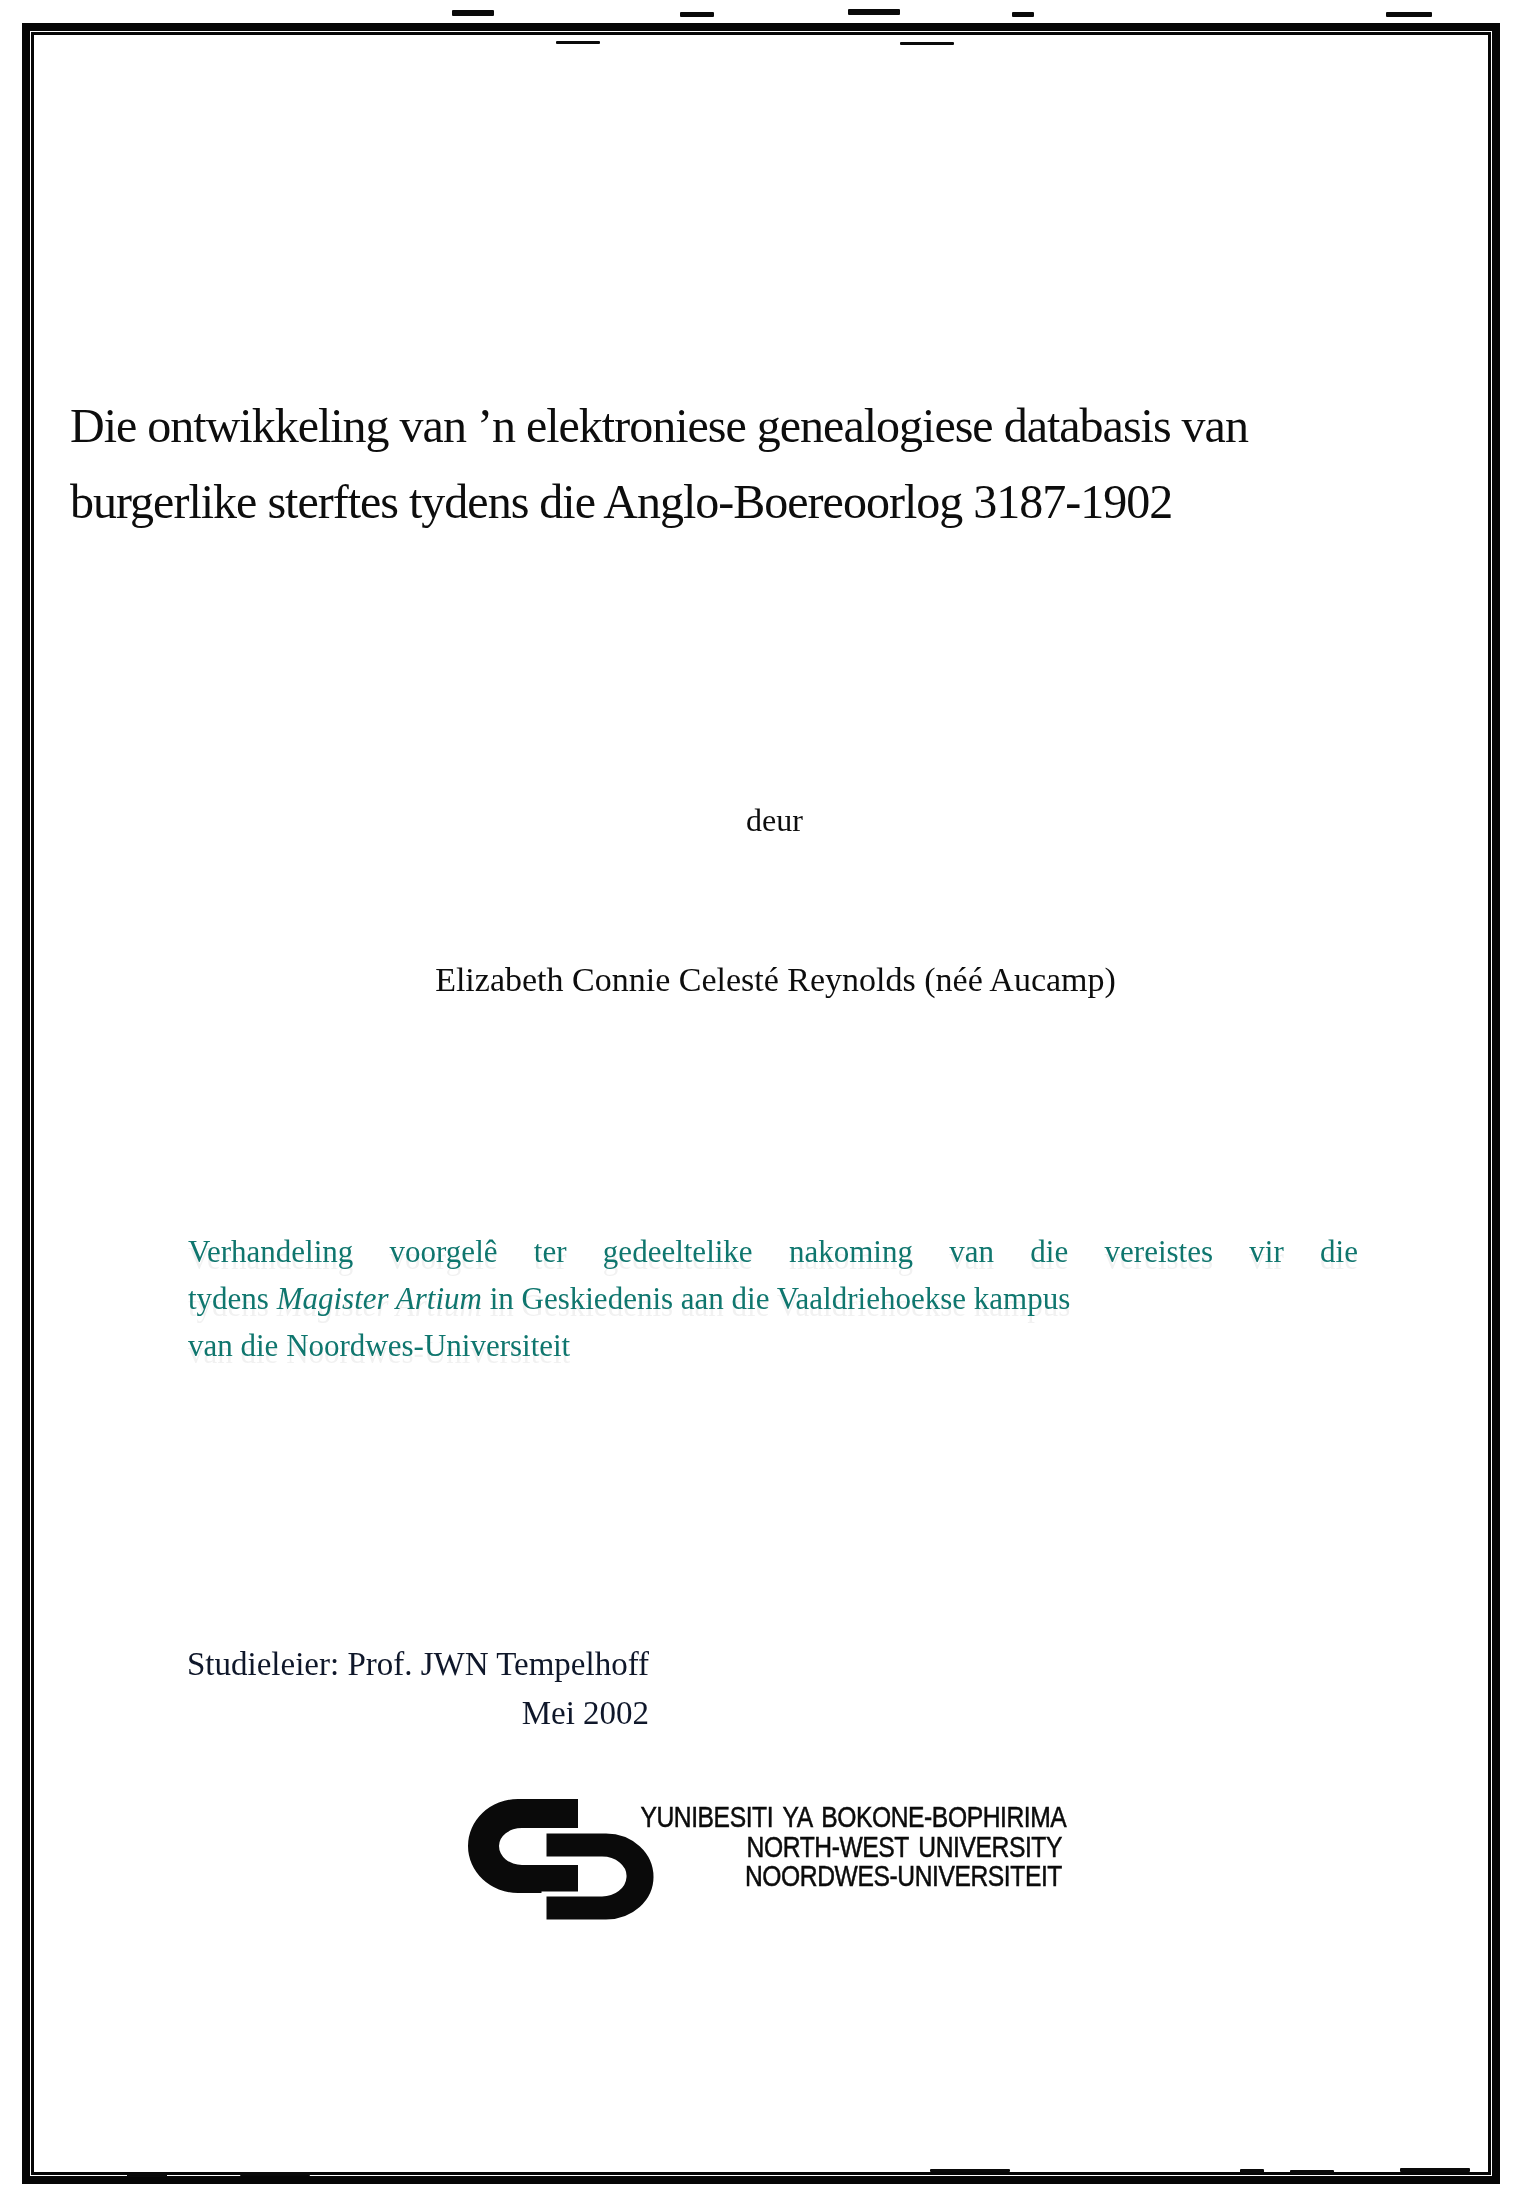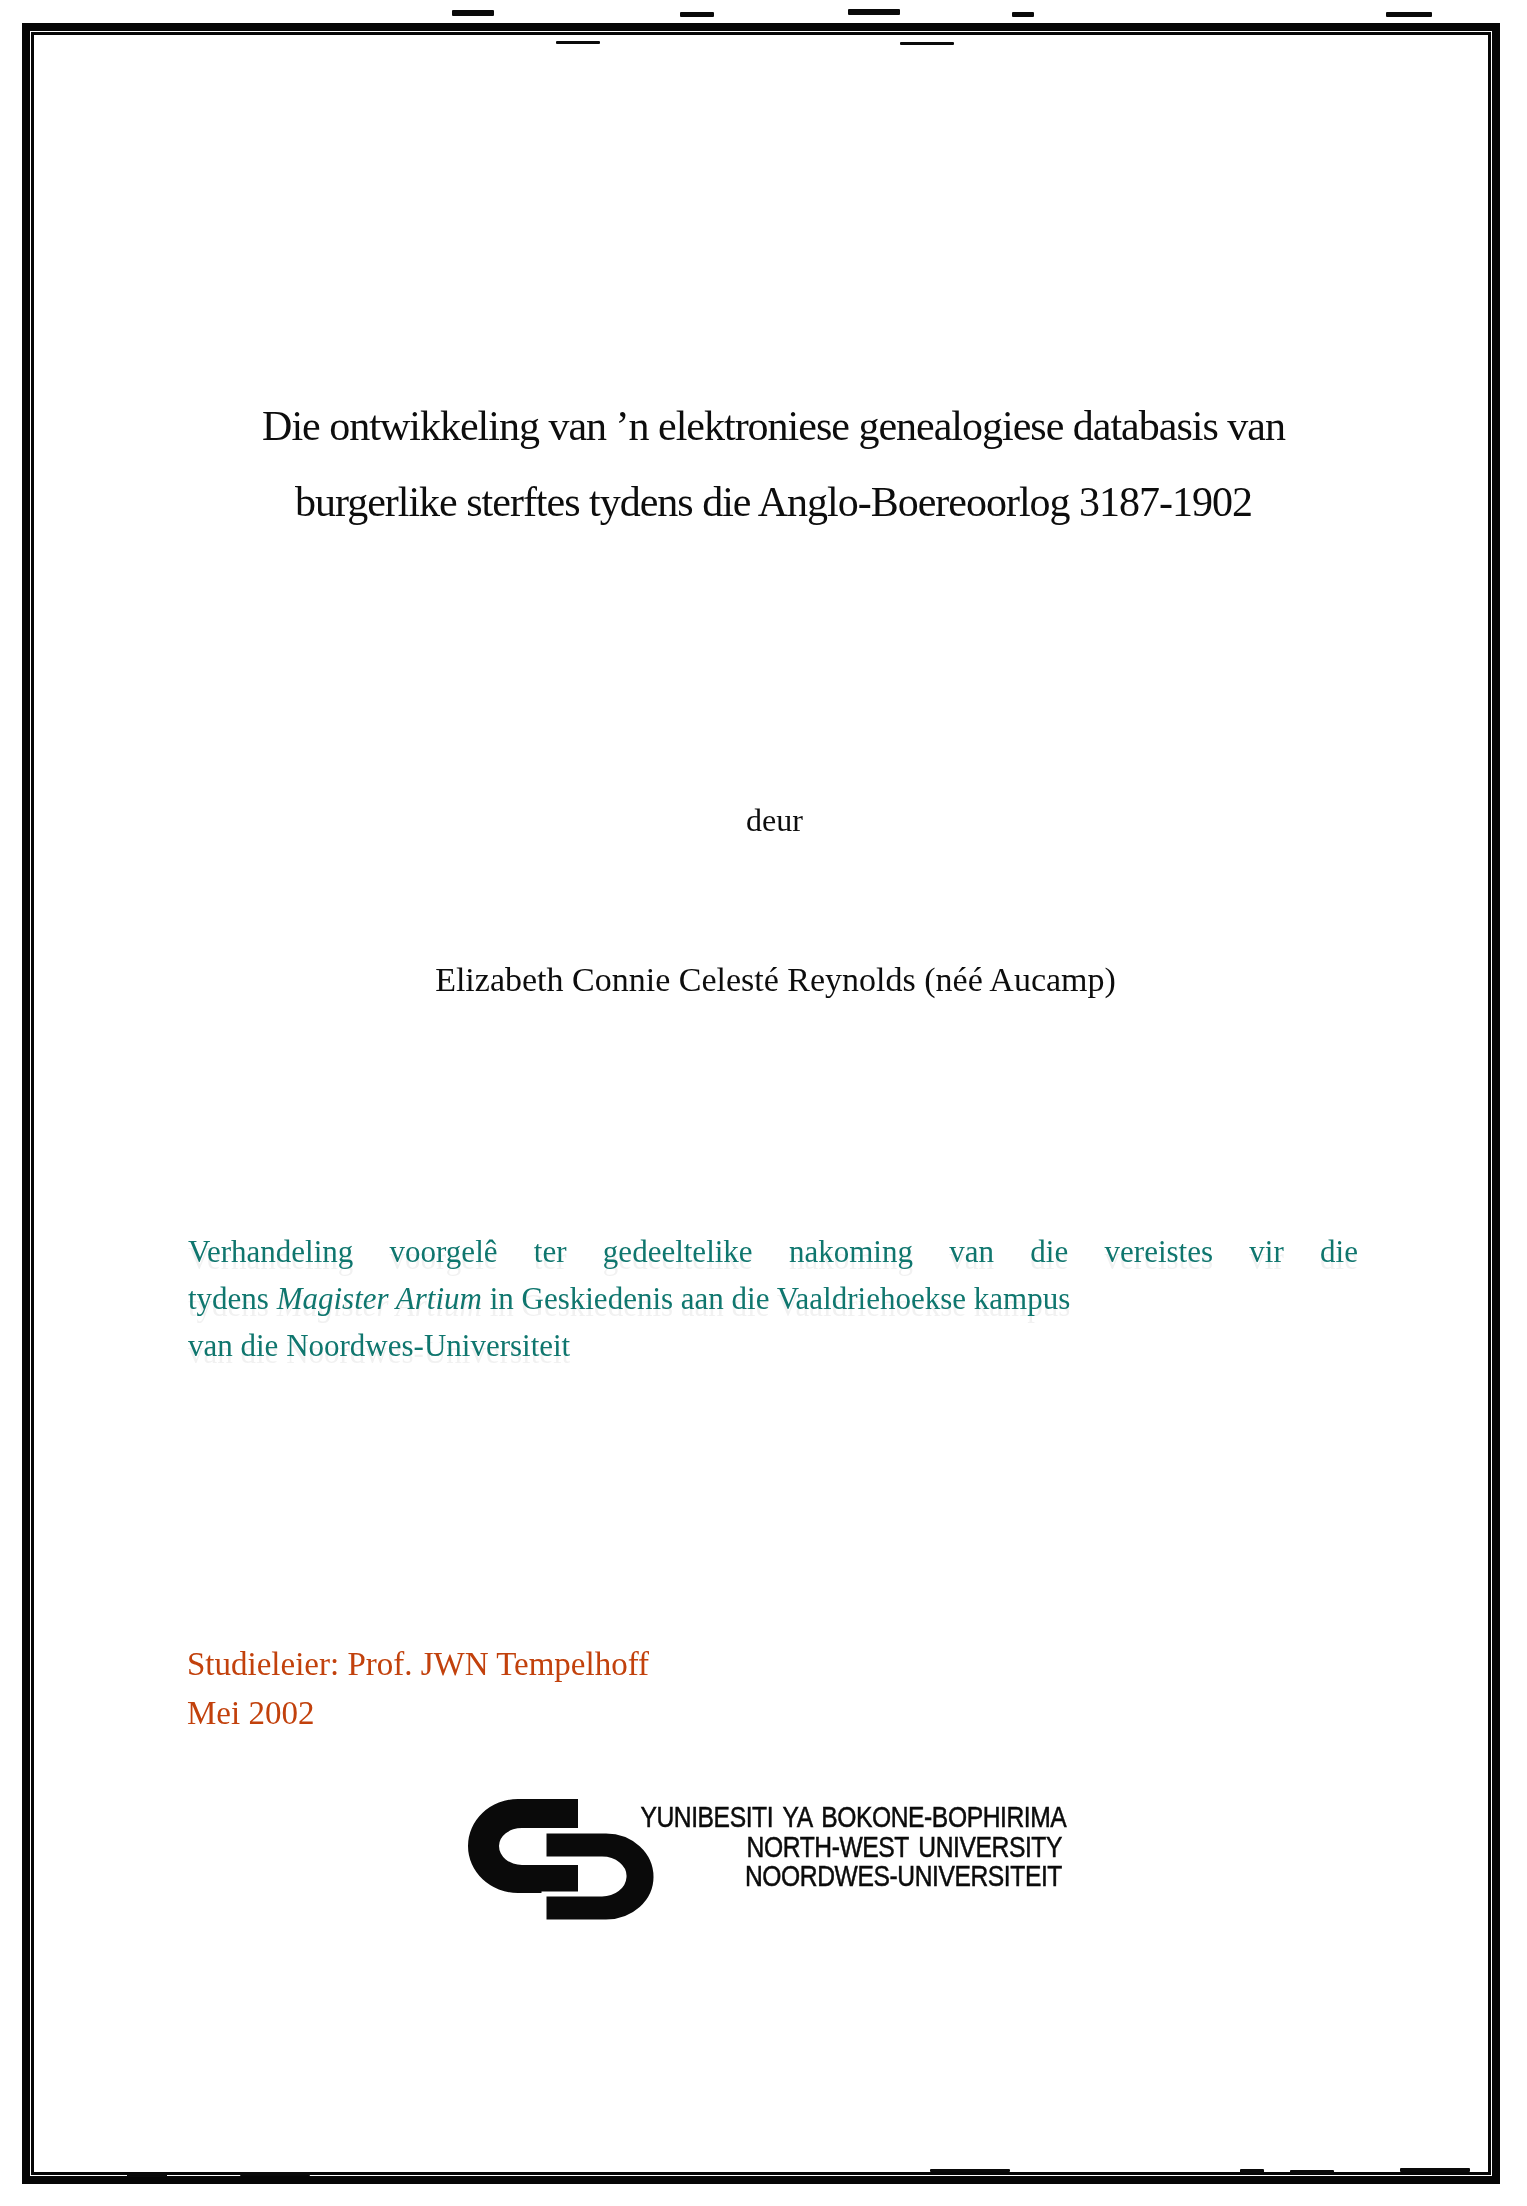--- a/index.html
+++ b/index.html
@@ -13,41 +13,41 @@
   }
   
   .frame{
     position:absolute;left:22px;top:23px;width:1478px;height:2161px;
     border:8px solid #060606;box-sizing:border-box;
   }
   .frame-inner{position:absolute;inset:1px;border:3px solid #060606;}
   
   .title{
     position:absolute;left:70px;right:50px;top:388px;
-    text-align:center;font-size:42px;line-height:76px;
+    font-size:48px;line-height:76px;
     letter-spacing:-1px;white-space:nowrap;color:#0d0d0d;
   }
   .byline{
     position:absolute;left:0;right:-22px;top:800px;
     text-align:center;font-size:32px;line-height:40px;color:#0d0d0d;
   }
   .author{
     position:absolute;left:0;right:-24px;top:958px;
     text-align:center;font-size:34px;line-height:44px;color:#0d0d0d;
   }
   .statement{
     position:absolute;left:188px;width:1170px;top:1228px;
     font-size:31px;line-height:47px;color:#0f766e;
     text-shadow:0 7px 0 rgba(16,16,16,0.06);
   }
   .justify-line{text-align:justify;text-align-last:justify;}
   .statement i{font-style:italic;}
   .supervisor{
     position:absolute;left:187px;top:1640px;
-    font-size:33px;line-height:49px;color:#c2410c;
+    font-size:33px;line-height:49px;color:#0f172a;text-align:right;
   }
   
   .logo{position:absolute;left:466px;top:1797px;width:600px;height:140px;}
   .logo svg{position:absolute;left:0;top:0;}
   .logo-text{
     position:absolute;left:100px;top:6px;width:496px;
     text-align:right;
     font-family:"Liberation Sans", sans-serif;
     font-size:29px;line-height:29.5px;
     word-spacing:4px;letter-spacing:-0.5px;

